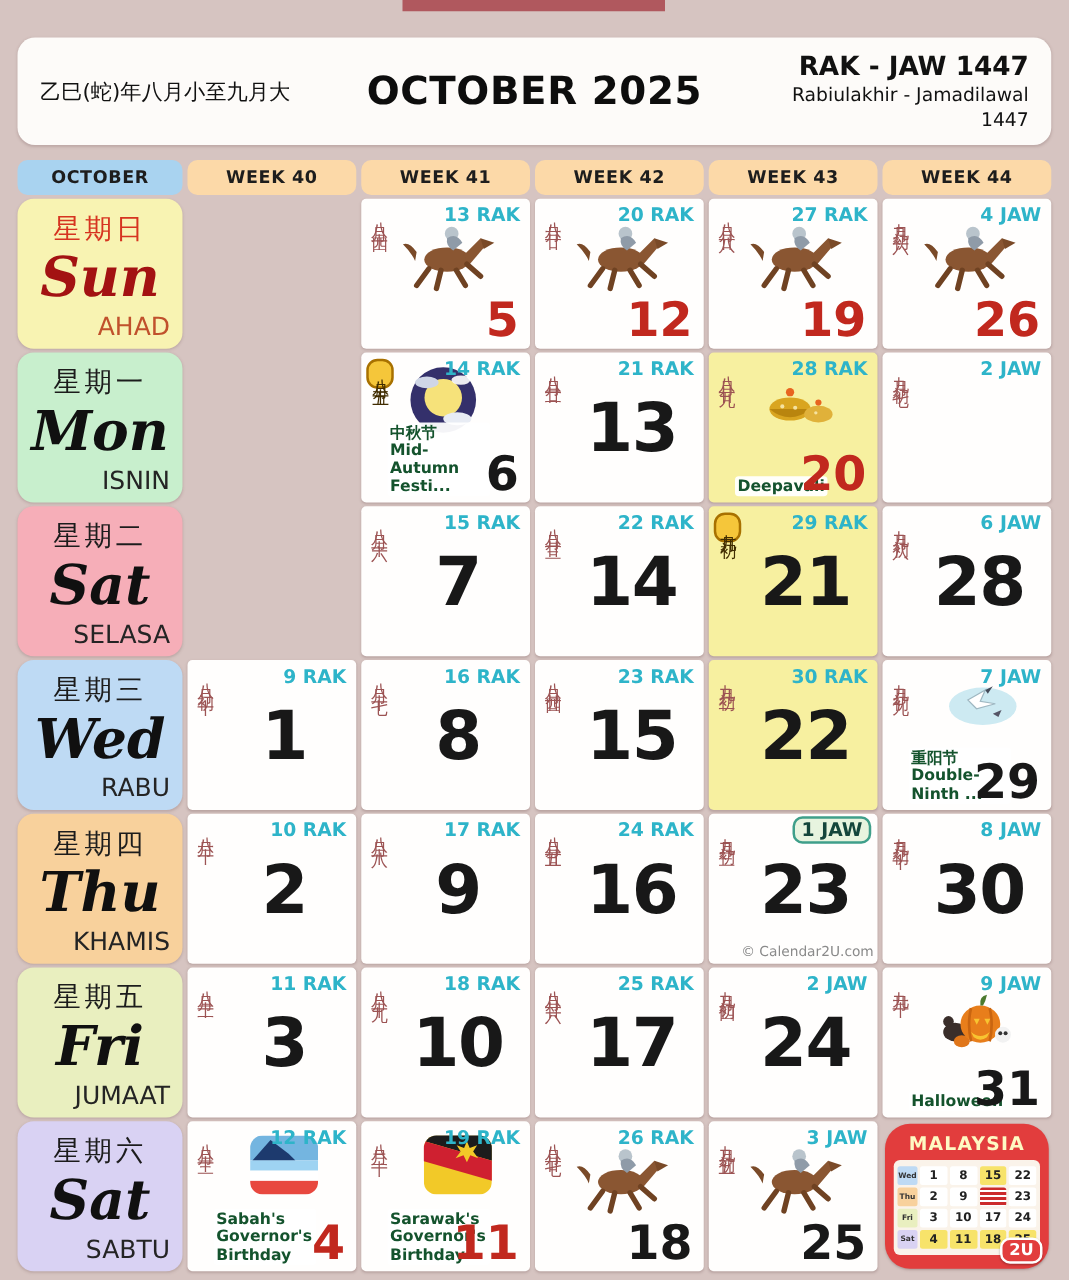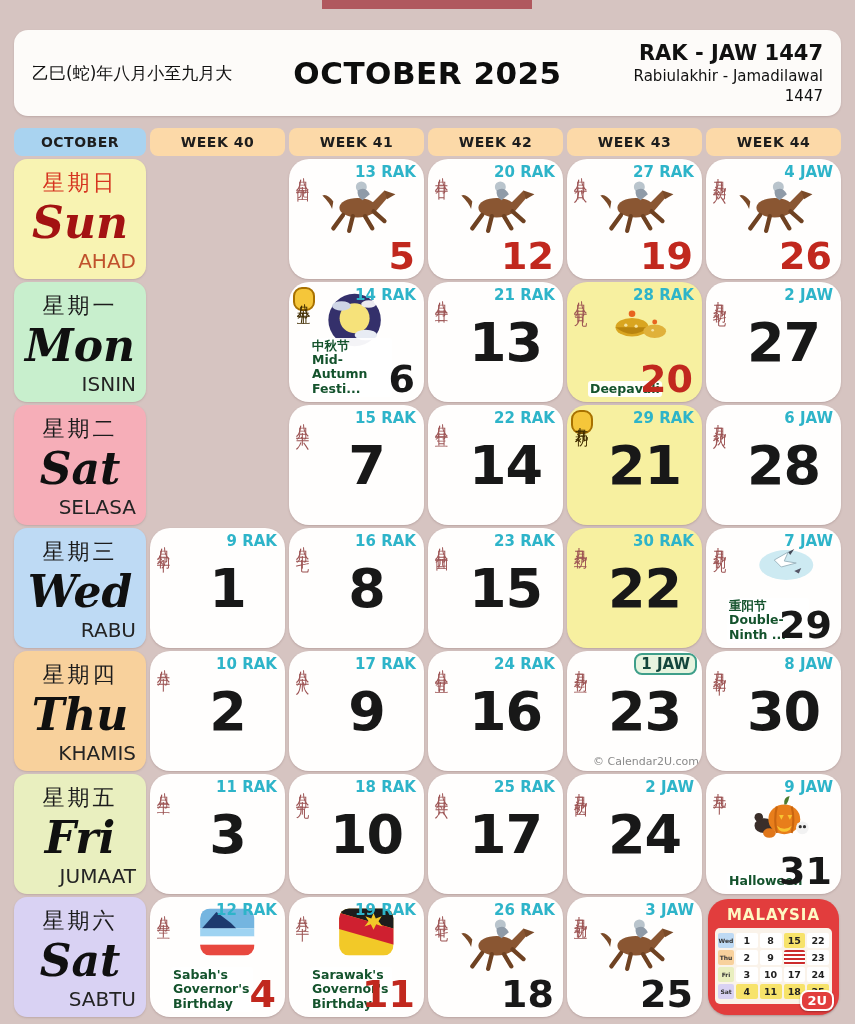--- a/index.html
+++ b/index.html
@@ -27,21 +27,21 @@
   .day-label{position:relative;border-radius:13px;text-align:center;overflow:hidden;
         box-shadow:0 1px 2px rgba(120,90,90,.25);}
   .dl-zh{font-size:22px;letter-spacing:3px;margin-top:9px;color:#1c1c1c;}
   .dl-en{font-family:"DejaVu Serif",serif;font-style:italic;font-weight:bold;
         font-size:44px;line-height:1.05;color:#101010;margin-top:2px;}
   .dl-ms{position:absolute;right:10px;bottom:6px;font-size:20px;color:#242424;}
   .day-label.sun .dl-zh{color:#d63420;}
   .day-label.sun .dl-en{color:#a31212;}
   .day-label.sun .dl-ms{color:#c0512c;}
   
-  .cell{position:relative;background:#fffefd;border-radius:20px;overflow:hidden;
+  .cell{position:relative;background:#fffefd;border-radius:4px;overflow:hidden;
         box-shadow:0 1px 2px rgba(120,90,90,.3);}
   .cell.hl-bg{background:#f7f0a0;}
   .islamic{position:absolute;top:4px;right:8px;color:#2eb4c9;font-size:15px;font-weight:600;z-index:3;}
   .islamic.pill{top:2px;right:5px;background:#e7f4df;border:2px solid #3f9f8a;border-radius:8px;
         padding:0 5px;color:#14463c;font-weight:700;}
   .lunar{position:absolute;left:5px;top:8px;writing-mode:vertical-rl;text-orientation:upright;
         font-size:13.5px;letter-spacing:4px;color:#9c5353;z-index:2;}
   .lunar.lhl{left:4px;top:5px;background:#f5c63a;border:2px solid #a87100;border-radius:9px;
         padding:4px 0;color:#402c00;letter-spacing:3px;}
   .icon{position:absolute;top:10px;left:50%;transform:translateX(-40%);width:66px;height:56px;z-index:1;}
@@ -234,21 +234,20 @@
           </svg>
         </div>
         <div class="labels">
           <div>Deepavali</div>
         </div>
         <div class="num num-corner red">20</div>
       </div>
       <div class="cell" style="grid-area: 3 / 6;">
         <div class="islamic">2 JAW</div>
         <div class="lunar">九月初七</div>
-        <div class="num num-center">27</div>
       </div>
       <div class="cell" style="grid-area: 4 / 3;">
         <div class="islamic">15 RAK</div>
         <div class="lunar">八月十六</div>
         <div class="num num-center">7</div>
       </div>
       <div class="cell" style="grid-area: 4 / 4;">
         <div class="islamic">22 RAK</div>
         <div class="lunar">八月廿三</div>
         <div class="num num-center">14</div>

